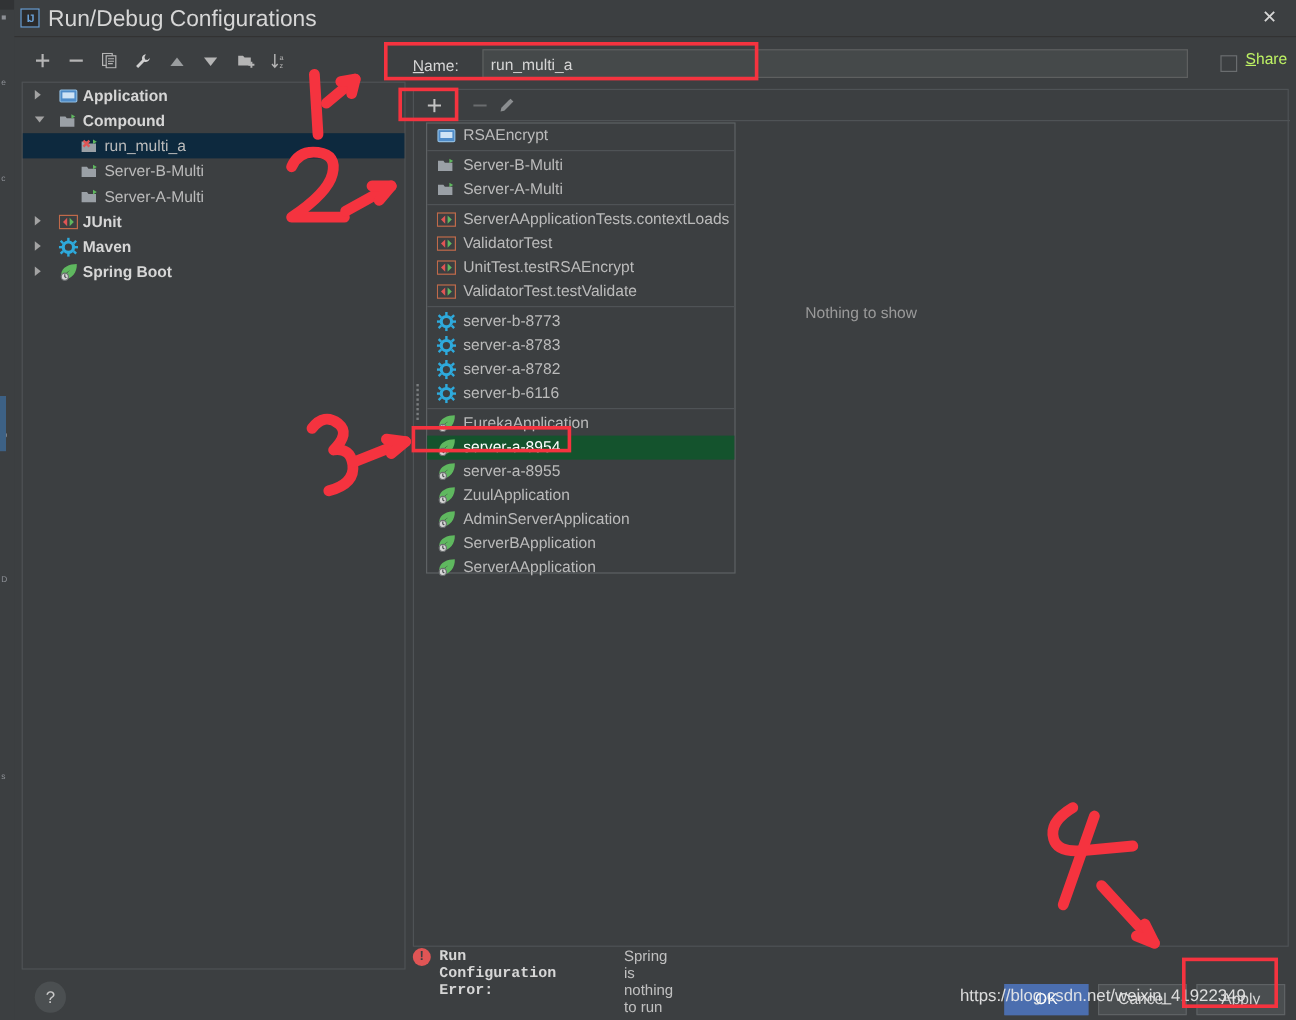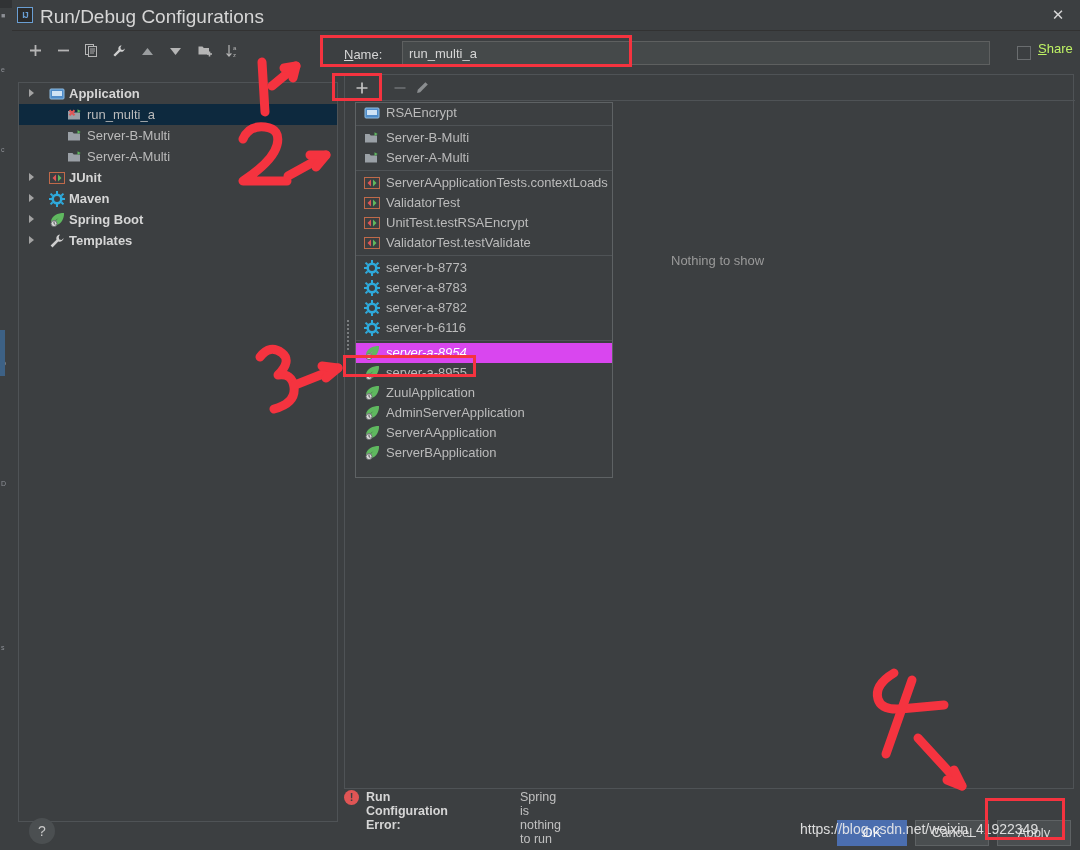--- a/index.html
+++ b/index.html
@@ -32,21 +32,21 @@
                color:#d6d6d6; font-size:15px; line-height:30px; text-align:center; cursor:default; }
 
   .hsep { position:absolute; left:0; top:30px; width:1068px; height:1px; background:#323232; }
 
   
   .ltoolbar { position:absolute; left:6px; top:40px; width:320px; height:26px; }
   .tbi { position:absolute; top:0; width:22px; height:24px; text-align:center; cursor:default; }
   .tbi svg { display:block; margin:4px auto 0; }
 
   
-  .treepanel { position:absolute; left:6px; top:82px; width:320px; height:740px;
+  .treepanel { position:absolute; left:6px; top:68px; width:320px; height:740px;
                background:#3c3f41; border:1px solid #4f5356; }
   .tree { position:absolute; left:0; top:0; right:0; top:0; }
   .trow { position:relative; height:21px; line-height:21px; white-space:nowrap;
           font-size:13px; color:#bbbbbb; cursor:default; }
   .trow.sel { background:#0d293e; }
   .trow .arrow { position:absolute; left:10px; top:6px; width:0; height:0; }
   .arrow.right { border-left:5px solid #a3a3a3; border-top:4px solid transparent;
                  border-bottom:4px solid transparent; }
   .arrow.down { border-top:5px solid #a3a3a3; border-left:4px solid transparent;
                 border-right:4px solid transparent; margin-top:1px; }
@@ -77,33 +77,33 @@
   .etb { position:absolute; top:1px; height:24px; width:30px; text-align:center;
          font-size:16px; line-height:24px; color:#b5b5b5; cursor:default; }
   .etb.dis { color:#6a6d6f; }
   .nothing { position:absolute; left:326px; top:178px; font-size:13px; color:#9a9a9a;text-align:center; }
 
   
   .popup { position:absolute; left:343px; top:102px; width:258px; height:376px;
            background:#3c3f41; border:1px solid #5e6264; }
   .prow { position:relative; height:20px; line-height:20px; font-size:13px;
           color:#bbbbbb; white-space:nowrap; cursor:default; }
-  .prow.sel { background:#d946ef; color:#ffffff;font-style:italic; }
+  .prow.sel { background:#14532d; color:#ffffff; }
   .prow .pico { position:absolute; left:8px; top:2px; width:16px; height:16px; }
   .prow .plbl { position:absolute; left:30px; }
   .pdiv { height:1px; background:#4f5356; margin:2px 0; }
   .popup-scroll { position:absolute; left:-9px; top:215px; width:4px; height:46px; }
   .popup-scroll i { display:block; width:2px; height:2px; background:#7a7d7f; margin:2px 0; }
 
   
   .errbar { position:absolute; left:332px; top:788px; height:20px; }
   .err-ico { position:absolute; left:0; top:2px; width:15px; height:15px; border-radius:50%;
              background:#e05555; color:#3c3f41; font-size:11px; font-weight:bold;
              line-height:15px; text-align:center; }
-  .err-strong { position:absolute; left:22px; top:2px; font-size:12.5px; color:#d6d6d6; font-weight:bold; }
+  .err-strong { position:absolute; left:22px; top:2px; font-size:12.5px; color:#d6d6d6; font-weight:bold;font-family:Liberation Mono, monospace; }
   .err-text { position:absolute; left:176px; top:2px; font-size:12.5px; color:#c0c0c0; }
 
   
   .helpbtn { position:absolute; left:17px; top:818px; width:26px; height:26px;
              border-radius:50%; background:#4b4f51; color:#c9c9c9; font-size:14px;
              line-height:26px; text-align:center; cursor:default; }
   .btn { position:absolute; top:820px; height:26px; border:1px solid #5e6264;
          background:#4a4e50; color:#d6d6d6; font-size:13px; line-height:24px;
          text-align:center; cursor:default;
          font-family:"Liberation Sans",sans-serif; }
@@ -196,20 +196,28 @@
 
     <div class="treepanel">
       <div class="tree">
           <div class="trow lvl0">
             <span class="arrow right"></span>
             <span class="ico"><svg width="16" height="16" viewBox="0 0 16 16">
                 <rect x="1" y="3" width="14" height="10" rx="1" fill="#4f8cc9" stroke="#8fbce0"></rect>
                 <rect x="3" y="5" width="10" height="5" fill="#cfe3f5"></rect>
               </svg></span>
             <span class="lbl">Application</span>
+          </div>
+          <div class="trow lvl0">
+            <span class="arrow down"></span>
+            <span class="ico"><svg width="16" height="16" viewBox="0 0 16 16">
+                <path d="M1 4h4.5l1.2 1.6H13v7H1z" fill="#9aa0a6"></path>
+                <path d="M10.5 2.2l3.2 1.9-3.2 1.9z" fill="#5fb85f"></path>
+              </svg></span>
+            <span class="lbl">Compound</span>
           </div>
           <div class="trow lvl1 sel">
             <span class="ico"><svg width="16" height="16" viewBox="0 0 16 16">
                 <path d="M1 4h4.5l1.2 1.6H13v7H1z" fill="#9aa0a6"></path>
                 <path d="M10.5 2.2l3.2 1.9-3.2 1.9z" fill="#5fb85f"></path>
                 <path d="M2.5 3.2l5 5M7.5 3.2l-5 5" stroke="#e05555" stroke-width="2"></path>
               </svg></span>
             <span class="lbl">run_multi_a</span>
           </div>
           <div class="trow lvl1">
@@ -254,27 +262,20 @@
             <span class="lbl">Maven</span>
           </div>
           <div class="trow lvl0">
             <span class="arrow right"></span>
             <span class="ico"><svg width="16" height="16" viewBox="0 0 16 16">
                 <path d="M15 1C9 1 2.5 3.5 2 9.5c-.2 2.4 1 4 2.6 4.6C4 11 6 7.8 9.5 6.2 6.8 8 5 10.6 4.8 13.6 10.5 13.8 15.5 8 15 1z" fill="#5fb85f"></path>
                 <circle cx="5" cy="11.6" r="3" fill="#d6d6d6" stroke="#6a6d6f"></circle>
                 <path d="M5 9.6v2l1.3.9" stroke="#4a4e50" stroke-width="1" fill="none"></path>
               </svg></span>
             <span class="lbl">Spring Boot</span>
-          </div>
-          <div class="trow lvl0">
-            <span class="arrow right"></span>
-            <span class="ico"><svg width="16" height="16" viewBox="0 0 16 16">
-                <path d="M11 1.4a3.9 3.9 0 00-3.5 5.3L1.6 12.5l1.9 1.9 5.8-5.9A3.9 3.9 0 0014.6 5L12.7 7 10.3 6.4 9.7 4z" fill="#cfcfcf"></path>
-              </svg></span>
-            <span class="lbl">Templates</span>
           </div>
         </div>
     </div>
 
     <div class="name-label"><u>N</u><span>ame:</span></div>
     <input class="name-input" id="name-input" readonly="" value="run_multi_a" style="">
     <div class="share-box"></div>
     <div class="share-lbl"><u>S</u><span>hare</span></div>
 
     <div class="editor">
@@ -418,20 +419,28 @@
                   <rect x="12.8" y="7" width="3.2" height="2"></rect>
                   <rect x="1.6" y="2.2" width="2" height="3" transform="rotate(-45 2.6 3.7)"></rect>
                   <rect x="12.4" y="10.8" width="2" height="3" transform="rotate(-45 13.4 12.3)"></rect>
                   <rect x="12.4" y="2.2" width="2" height="3" transform="rotate(45 13.4 3.7)"></rect>
                   <rect x="1.6" y="10.8" width="2" height="3" transform="rotate(45 2.6 12.3)"></rect>
                 </g>
               </svg></span>
             <span class="plbl">server-b-6116</span>
           </div>
           <div class="pdiv"></div>
+          <div class="prow">
+            <span class="pico"><svg width="16" height="16" viewBox="0 0 16 16">
+                <path d="M15 1C9 1 2.5 3.5 2 9.5c-.2 2.4 1 4 2.6 4.6C4 11 6 7.8 9.5 6.2 6.8 8 5 10.6 4.8 13.6 10.5 13.8 15.5 8 15 1z" fill="#5fb85f"></path>
+                <circle cx="5" cy="11.6" r="3" fill="#d6d6d6" stroke="#6a6d6f"></circle>
+                <path d="M5 9.6v2l1.3.9" stroke="#4a4e50" stroke-width="1" fill="none"></path>
+              </svg></span>
+            <span class="plbl">EurekaApplication</span>
+          </div>
           <div class="prow sel">
             <span class="pico"><svg width="16" height="16" viewBox="0 0 16 16">
                 <path d="M15 1C9 1 2.5 3.5 2 9.5c-.2 2.4 1 4 2.6 4.6C4 11 6 7.8 9.5 6.2 6.8 8 5 10.6 4.8 13.6 10.5 13.8 15.5 8 15 1z" fill="#5fb85f"></path>
                 <circle cx="5" cy="11.6" r="3" fill="#d6d6d6" stroke="#6a6d6f"></circle>
                 <path d="M5 9.6v2l1.3.9" stroke="#4a4e50" stroke-width="1" fill="none"></path>
               </svg></span>
             <span class="plbl">server-a-8954</span>
           </div>
           <div class="prow">
             <span class="pico"><svg width="16" height="16" viewBox="0 0 16 16">
@@ -456,29 +465,29 @@
                 <path d="M5 9.6v2l1.3.9" stroke="#4a4e50" stroke-width="1" fill="none"></path>
               </svg></span>
             <span class="plbl">AdminServerApplication</span>
           </div>
           <div class="prow">
             <span class="pico"><svg width="16" height="16" viewBox="0 0 16 16">
                 <path d="M15 1C9 1 2.5 3.5 2 9.5c-.2 2.4 1 4 2.6 4.6C4 11 6 7.8 9.5 6.2 6.8 8 5 10.6 4.8 13.6 10.5 13.8 15.5 8 15 1z" fill="#5fb85f"></path>
                 <circle cx="5" cy="11.6" r="3" fill="#d6d6d6" stroke="#6a6d6f"></circle>
                 <path d="M5 9.6v2l1.3.9" stroke="#4a4e50" stroke-width="1" fill="none"></path>
               </svg></span>
+            <span class="plbl">ServerBApplication</span>
+          </div>
+          <div class="prow">
+            <span class="pico"><svg width="16" height="16" viewBox="0 0 16 16">
+                <path d="M15 1C9 1 2.5 3.5 2 9.5c-.2 2.4 1 4 2.6 4.6C4 11 6 7.8 9.5 6.2 6.8 8 5 10.6 4.8 13.6 10.5 13.8 15.5 8 15 1z" fill="#5fb85f"></path>
+                <circle cx="5" cy="11.6" r="3" fill="#d6d6d6" stroke="#6a6d6f"></circle>
+                <path d="M5 9.6v2l1.3.9" stroke="#4a4e50" stroke-width="1" fill="none"></path>
+              </svg></span>
             <span class="plbl">ServerAApplication</span>
-          </div>
-          <div class="prow">
-            <span class="pico"><svg width="16" height="16" viewBox="0 0 16 16">
-                <path d="M15 1C9 1 2.5 3.5 2 9.5c-.2 2.4 1 4 2.6 4.6C4 11 6 7.8 9.5 6.2 6.8 8 5 10.6 4.8 13.6 10.5 13.8 15.5 8 15 1z" fill="#5fb85f"></path>
-                <circle cx="5" cy="11.6" r="3" fill="#d6d6d6" stroke="#6a6d6f"></circle>
-                <path d="M5 9.6v2l1.3.9" stroke="#4a4e50" stroke-width="1" fill="none"></path>
-              </svg></span>
-            <span class="plbl">ServerBApplication</span>
           </div>
         </div>
       <div class="popup-scroll">
         <i></i>
           <i></i>
           <i></i>
           <i></i>
           <i></i>
           <i></i>
           <i></i>

